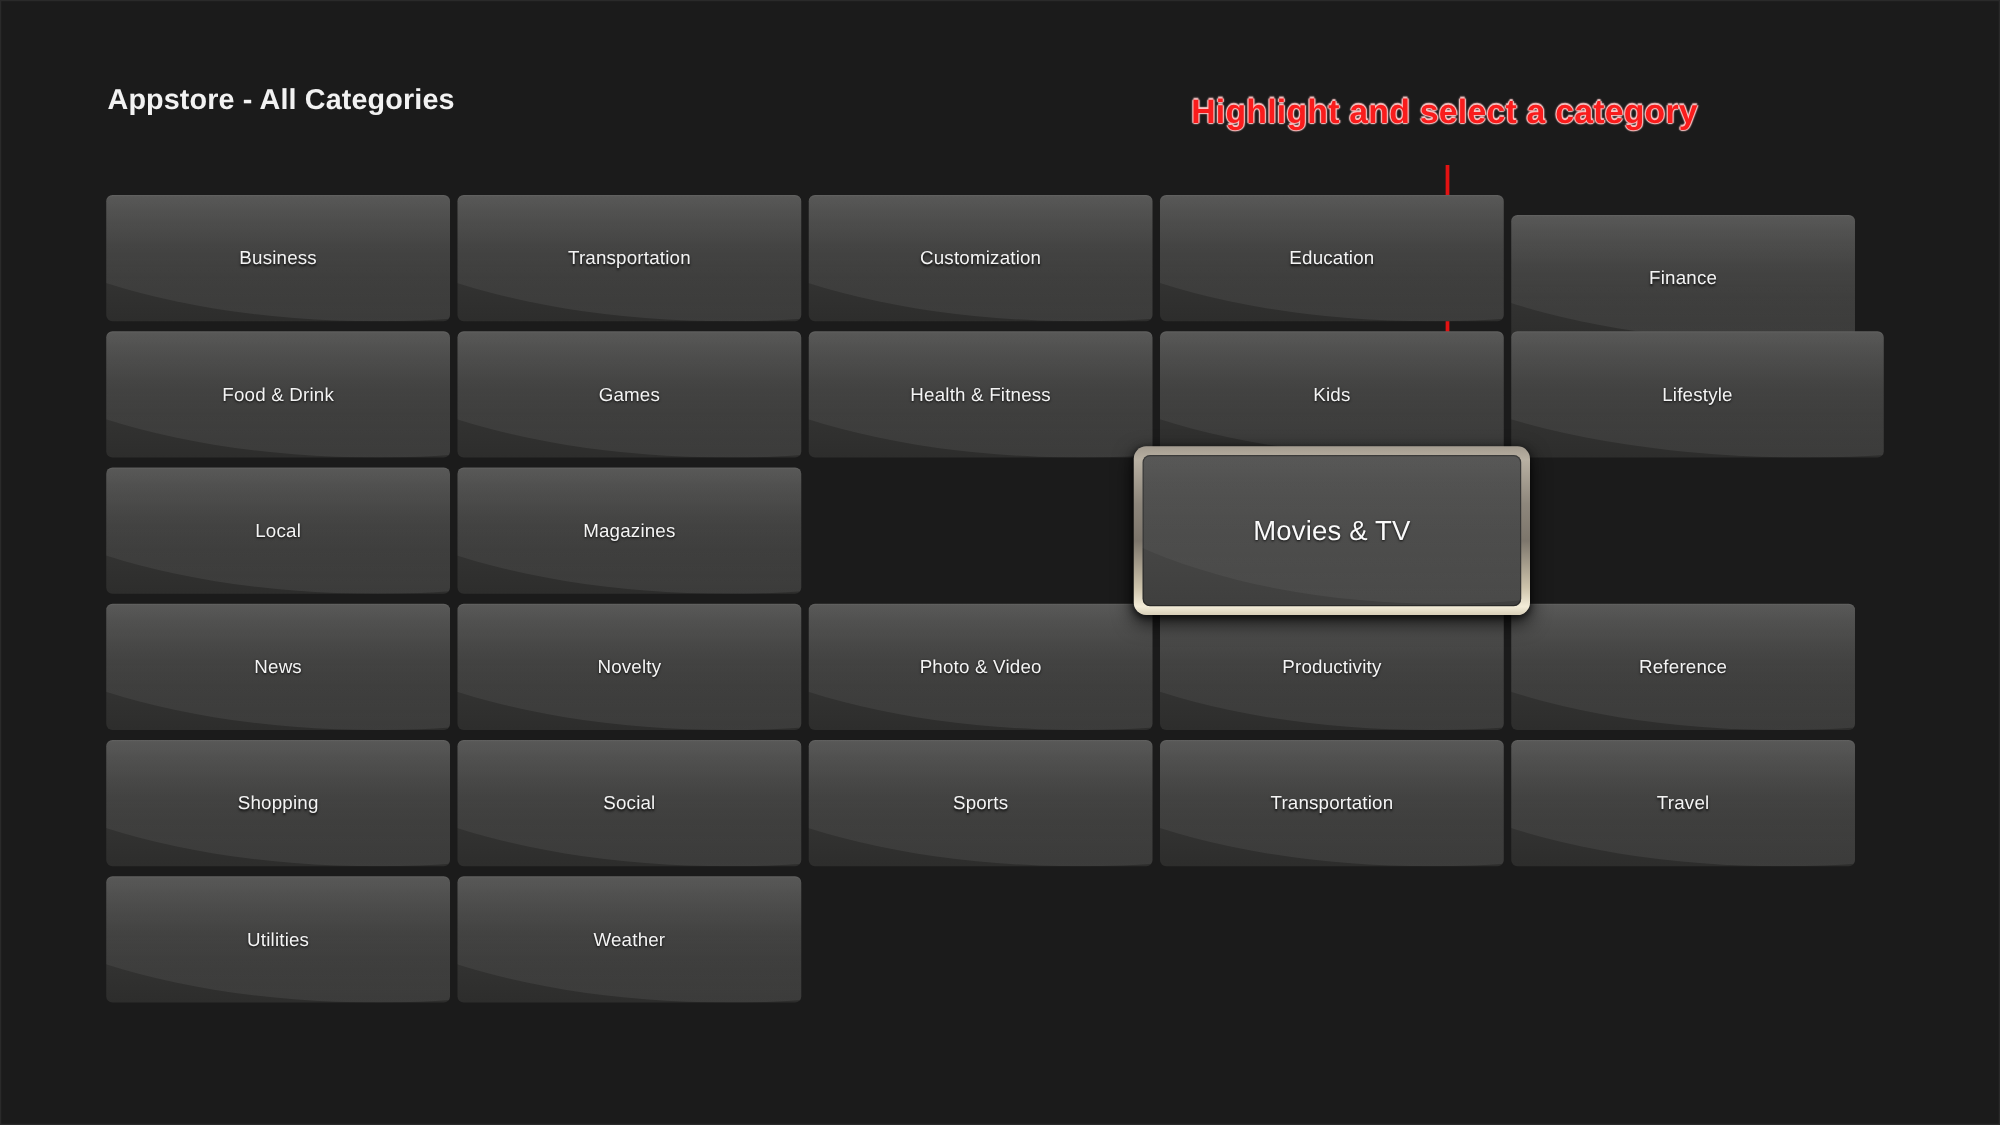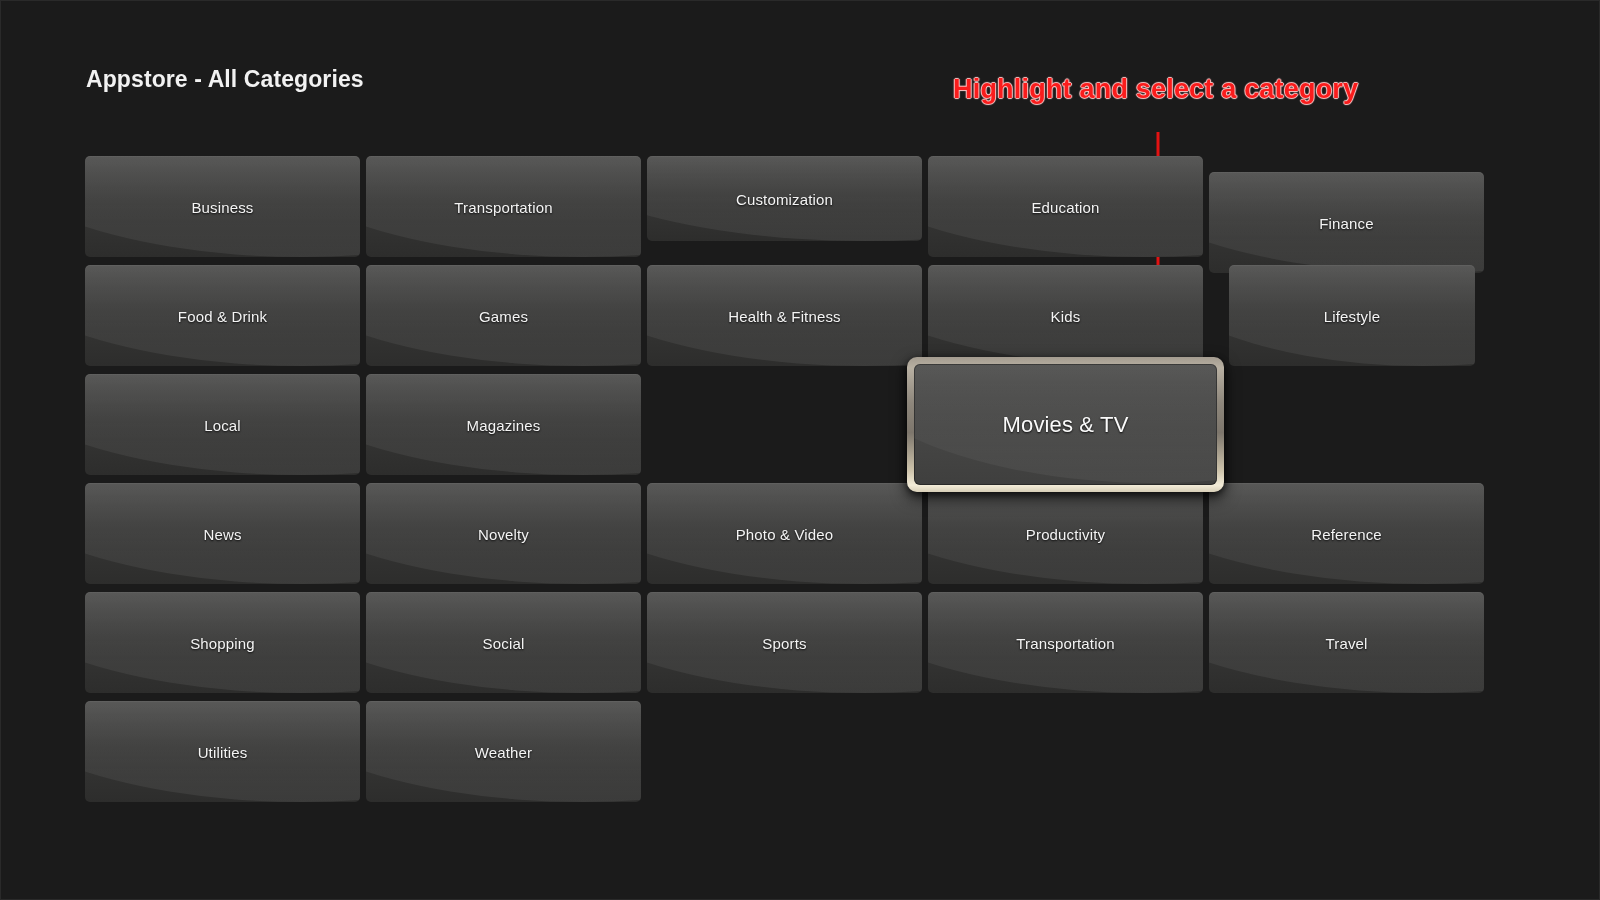--- a/index.html
+++ b/index.html
@@ -199,21 +199,21 @@
 
   <div id="category-grid">
       <div class="tile" style="left: 0px; top: 0px; width: 275px; height: 101px;">
         <div class="swoosh"></div>
         <div class="label">Business</div>
       </div>
       <div class="tile" style="left: 281px; top: 0px; width: 275px; height: 101px;">
         <div class="swoosh"></div>
         <div class="label">Transportation</div>
       </div>
-      <div class="tile" style="left: 562px; top: 0px; width: 275px; height: 85px;">
+      <div class="tile" style="left: 562px; top: 0px; width: 275px; height: 101px;">
         <div class="swoosh"></div>
         <div class="label">Customization</div>
       </div>
       <div class="tile" style="left: 843px; top: 0px; width: 275px; height: 101px;">
         <div class="swoosh"></div>
         <div class="label">Education</div>
       </div>
       <div class="tile" style="left: 1124px; top: 16px; width: 275px; height: 101px;">
         <div class="swoosh"></div>
         <div class="label">Finance</div>
@@ -227,21 +227,21 @@
         <div class="label">Games</div>
       </div>
       <div class="tile" style="left: 562px; top: 109px; width: 275px; height: 101px;">
         <div class="swoosh"></div>
         <div class="label">Health &amp; Fitness</div>
       </div>
       <div class="tile" style="left: 843px; top: 109px; width: 275px; height: 101px;">
         <div class="swoosh"></div>
         <div class="label">Kids</div>
       </div>
-      <div class="tile" style="left: 1124px; top: 109px; width: 246px; height: 101px; margin-left: 20px;">
+      <div class="tile" style="left: 1124px; top: 109px; width: 298px; height: 101px;">
         <div class="swoosh"></div>
         <div class="label">Lifestyle</div>
       </div>
       <div class="tile" style="left: 0px; top: 218px; width: 275px; height: 101px;">
         <div class="swoosh"></div>
         <div class="label">Local</div>
       </div>
       <div class="tile" style="left: 281px; top: 218px; width: 275px; height: 101px;">
         <div class="swoosh"></div>
         <div class="label">Magazines</div>

